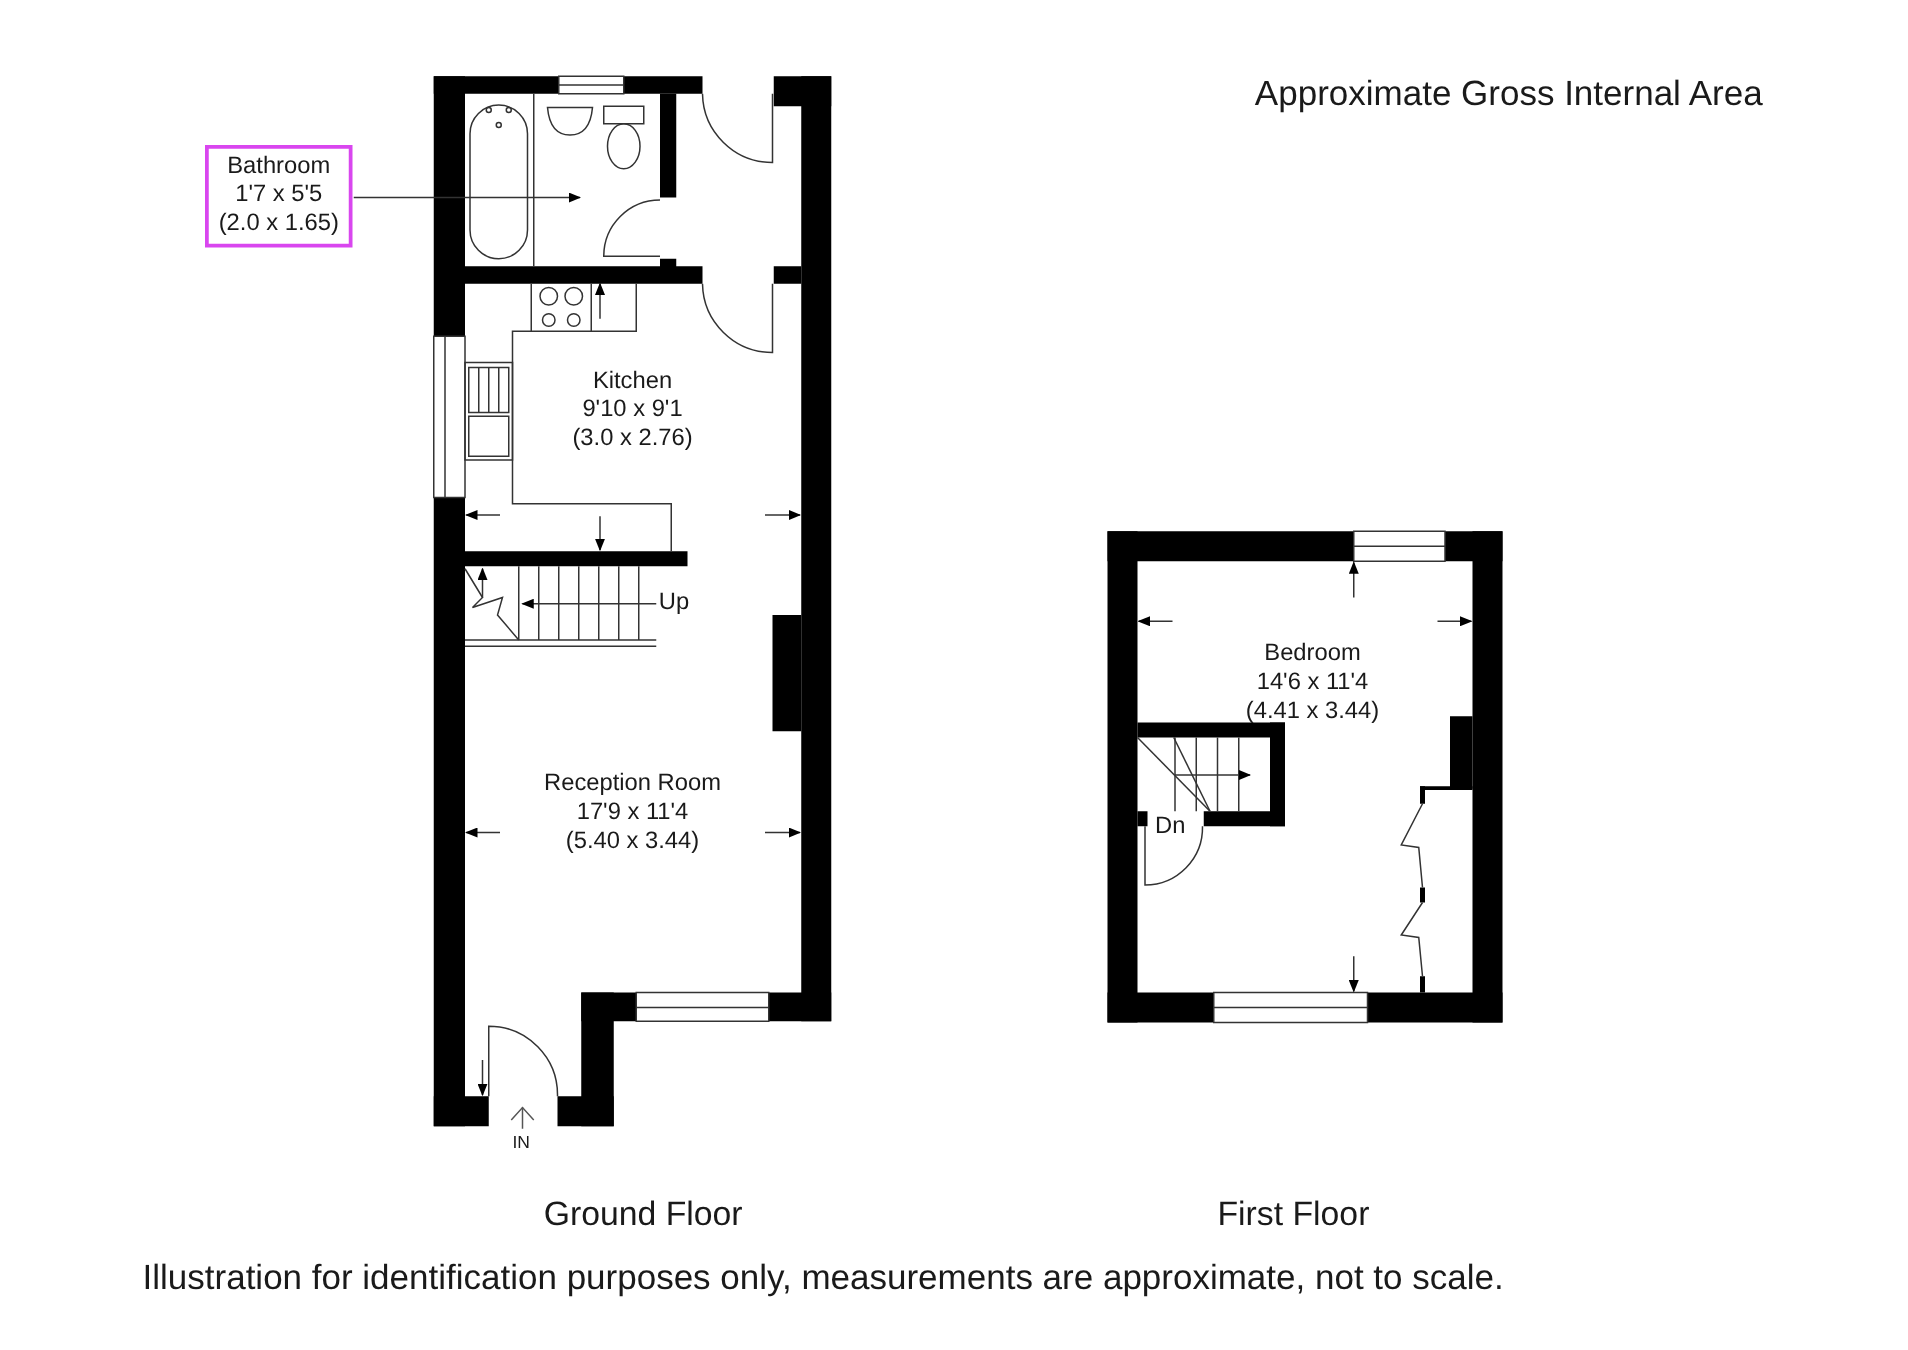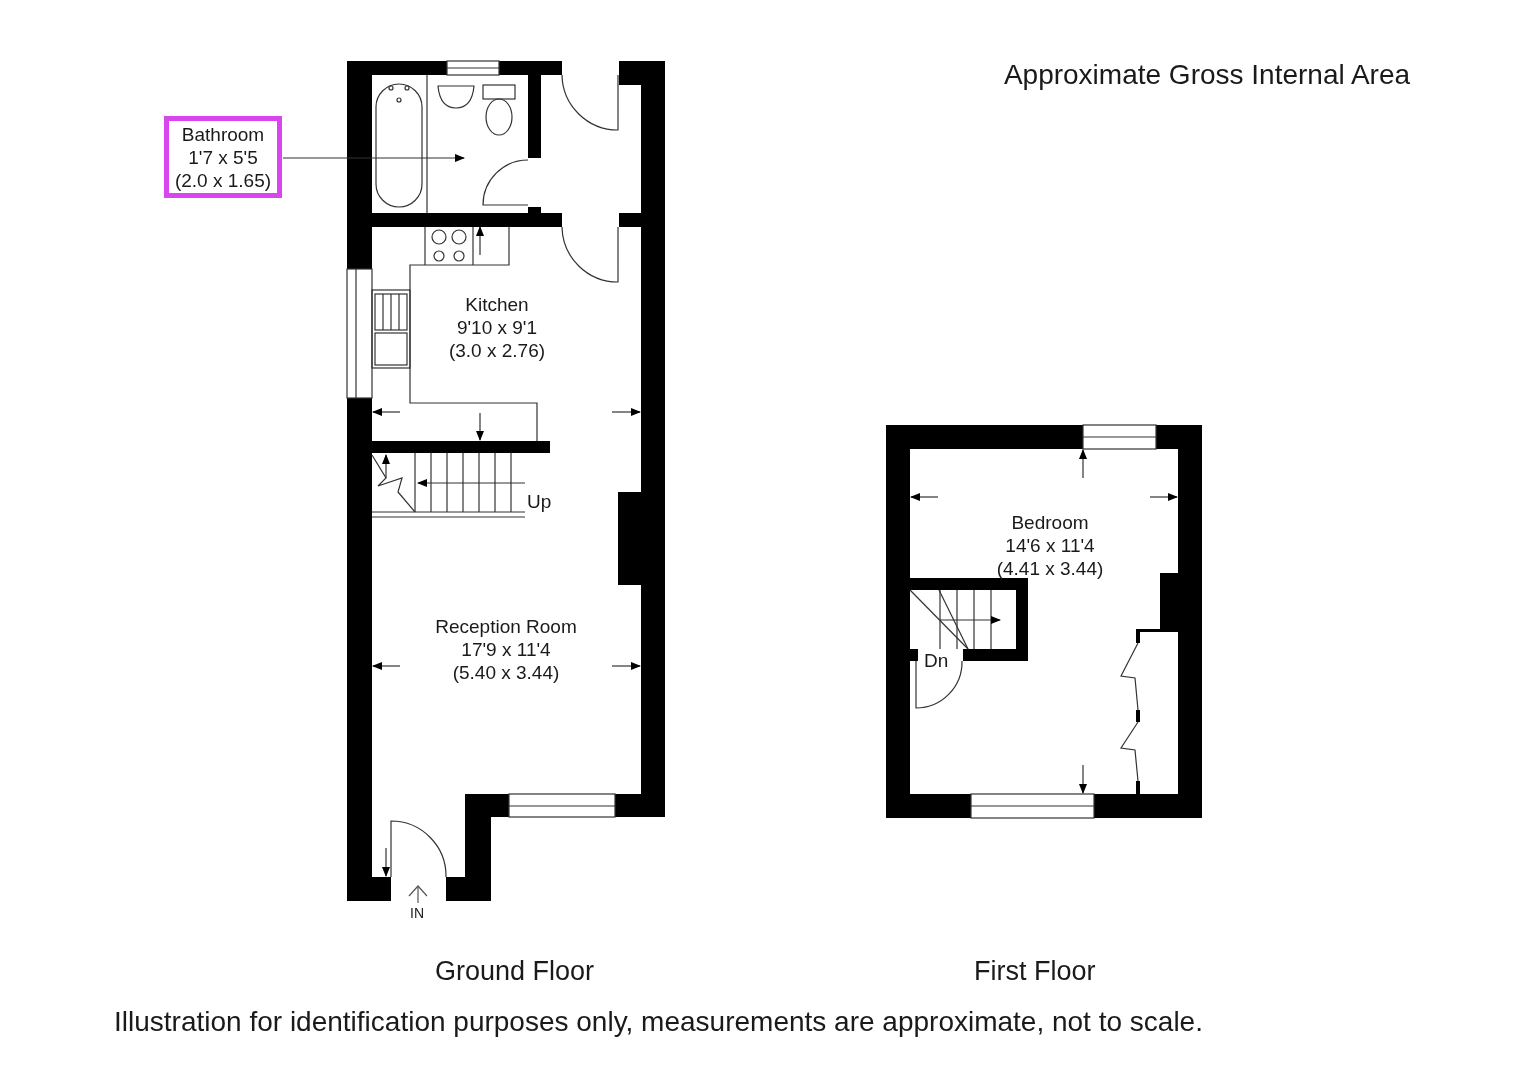--- a/index.html
+++ b/index.html
@@ -4,21 +4,21 @@
 <style>
   html, body { margin:0; padding:0; background:#ffffff; }
   body { width:1526px; height:1080px; position:relative; overflow:hidden;
          font-family:"Liberation Sans", sans-serif; color:#1a1a1a; }
   #plan { position:absolute; left:0; top:0; }
   .lbl { position:absolute; text-align:center; white-space:nowrap; line-height:1.2; }
   .room-label { font-size:19px; }
   .area { position:absolute; left:952px; top:58px; width:510px; text-align:center; font-size:28px; line-height:1.2; }
   .floor-title { position:absolute; font-size:27px; top:956px; }
   .disclaimer { position:absolute; left:0; width:1317px; top:1006px; text-align:center; font-size:28px; }
-  .callout { position:absolute; left:164px; top:116px; width:118px; height:82px; border:5px solid #d946ef;
+  .callout { position:absolute; left:164px; top:116px; width:118px; height:82px; border:3px solid #d946ef;
              box-sizing:border-box; font-size:19px; text-align:center; line-height:1.2; padding-top:3px; background:#fff; }
   .small { font-size:14px; }
 </style>
 </head>
 <body>
 
 <svg id="plan" width="1526" height="1080" viewBox="0 0 1526 1080" xmlns="http://www.w3.org/2000/svg">
   <defs>
     <marker id="ah" markerWidth="10" markerHeight="8" refX="9" refY="4" orient="auto" markerUnits="userSpaceOnUse">
       <path d="M0,0 L10,4 L0,8 z" fill="#000"></path>
@@ -177,27 +177,27 @@
 <div class="area">
   <div>Approximate Gross Internal Area</div>
 </div>
 
 <div class="callout">
   <div>Bathroom</div>
   <div>1'7 x 5'5</div>
   <div>(2.0 x 1.65)</div>
 </div>
 
-<div class="lbl room-label" style="left:383px;top:294px;width:200px;padding-left:14px;">
+<div class="lbl room-label" style="left:406px;top:294px;width:200px;">
   <div>Kitchen</div>
   <div>9'10 x 9'1</div>
   <div>(3.0 x 2.76)</div>
 </div>
 
-<div class="lbl room-label" style="left:527px;top:471px;margin-top:20px;">Up</div>
+<div class="lbl room-label" style="left:527px;top:471px;">Up</div>
 
 <div class="lbl room-label" style="left:386px;top:616px;width:240px;">
   <div>Reception Room</div>
   <div>17'9 x 11'4</div>
   <div>(5.40 x 3.44)</div>
 </div>
 
 <div class="lbl small" style="left:410px;top:905px;">IN</div>
 
 <div class="lbl room-label" style="left:950px;top:483px;width:200px;margin-top:29px;">

